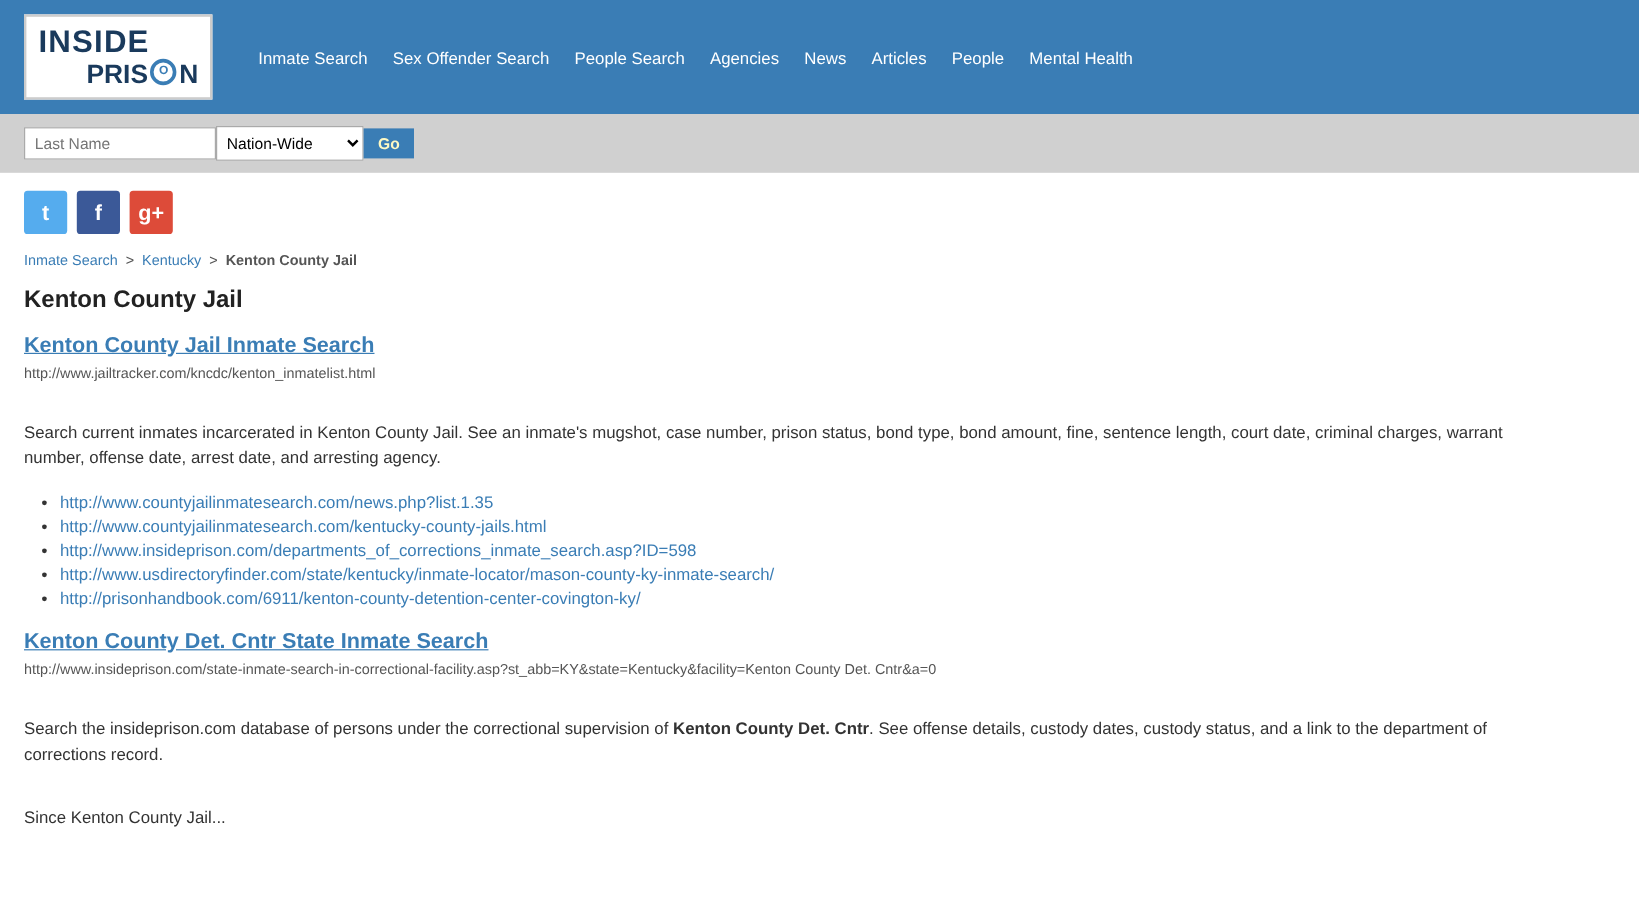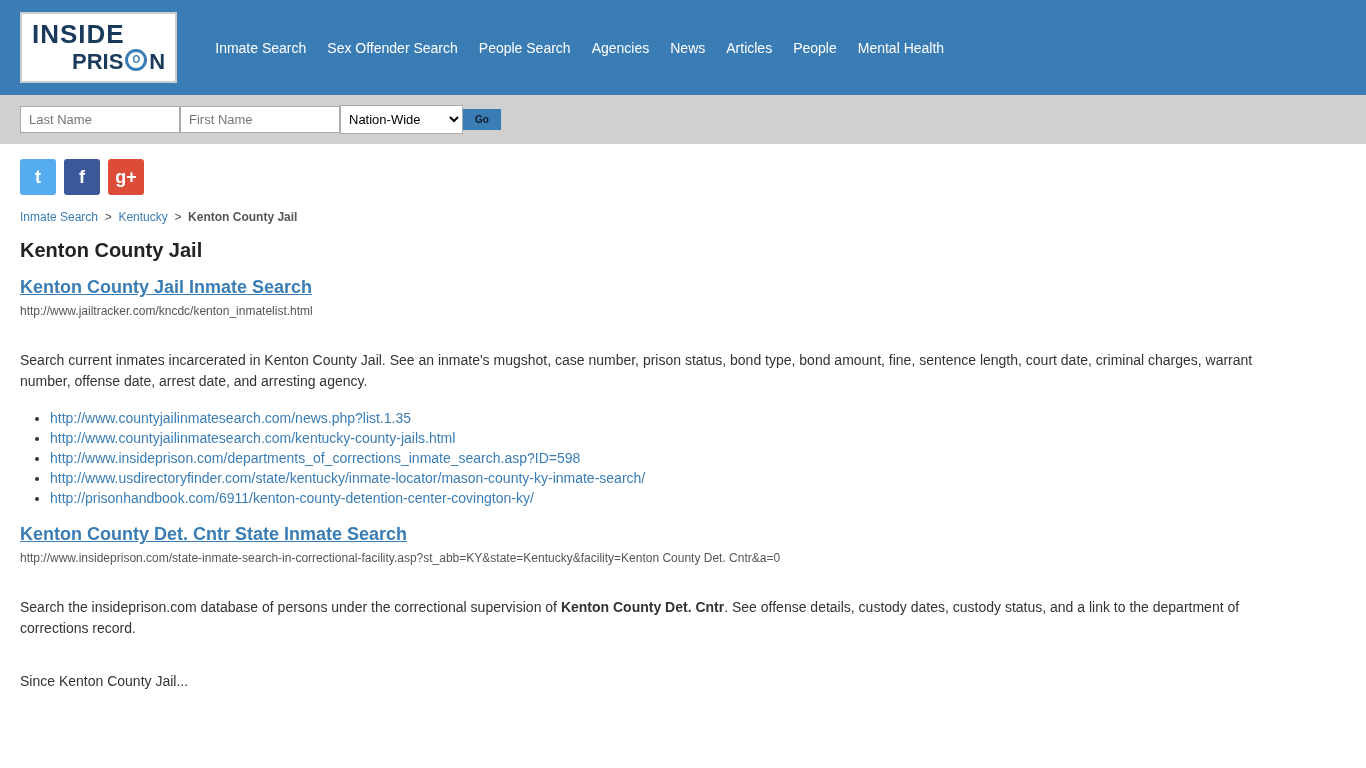--- a/index.html
+++ b/index.html
@@ -78,24 +78,24 @@
       background: #fff;
     }
     #search-bar select {
       padding: 5px 4px;
       border: 1px solid #aaa;
       font-size: 13px;
       background: #fff;
     }
     #go-button {
       background: #3a7db5;
-      color: #0f172a;
+      color: #fef9c3;
       border: none;
       padding: 5px 12px;
-      font-size: 10px;
+      font-size: 13px;
       font-weight: bold;
       cursor: pointer;
     }
 
     
     #social-icons {
       padding: 15px 20px 10px;
       display: flex;
       gap: 8px;
     }
@@ -216,21 +216,20 @@
     <a href="#">Agencies</a>
     <a href="#">News</a>
     <a href="#">Articles</a>
     <a href="#">People</a>
     <a href="#">Mental Health</a>
   </nav>
 </header>
 
 <div id="search-bar">
   <input type="text" placeholder="Last Name" style="">
-  <input type="text" placeholder="First Name" style="">
   <select>
     <option>Nation-Wide</option>
     <option>Alabama</option>
     <option>Alaska</option>
     <option>Arizona</option>
     <option>Arkansas</option>
     <option>California</option>
     <option>Colorado</option>
     <option>Connecticut</option>
     <option>Delaware</option>

